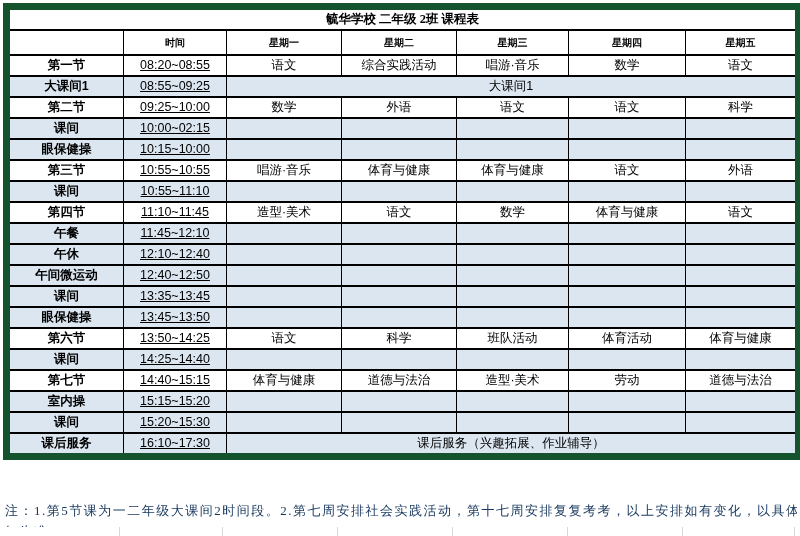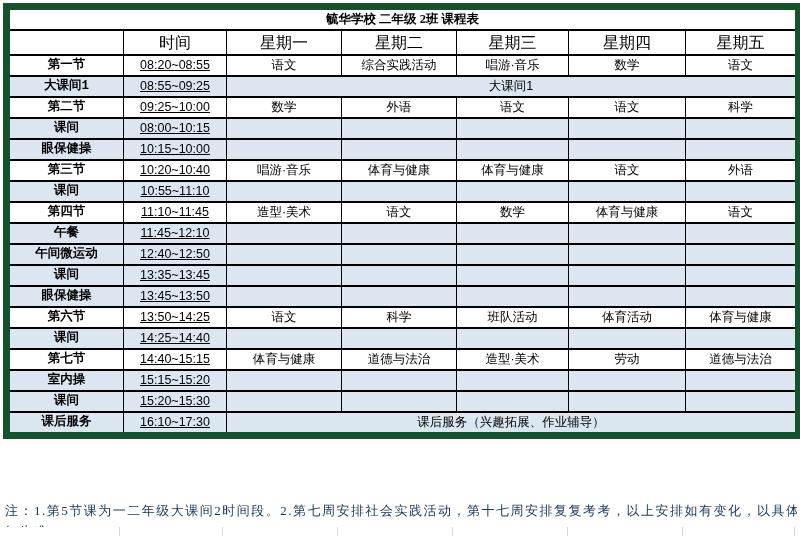--- a/index.html
+++ b/index.html
@@ -21,23 +21,23 @@
     overflow:hidden;white-space:nowrap;
     background:#ffffff;
     font-size:12.5px;line-height:1;
     height:19px;
   }
   td.title-cell{
     background:#bfbfbf;
     font-family:"Liberation Serif","DejaVu Serif",serif;
     font-weight:bold;font-size:17px;height:22px;
   }
-  tr.header-row td{font-weight:normal;font-size:16px;height:23px;}
+  tr.header-row td{font-weight:bold;font-size:10px;height:23px;}
   td.corner-cell{background:#ffffff;}
-  td.label-cell{font-weight:bold;font-size:12.5px;font-family:Liberation Mono, monospace;}
+  td.label-cell{font-weight:bold;font-size:12.5px;}
   td.time-cell{font-size:13px;border-right:3px solid #000;text-decoration:underline;}
   tr.break-row td{background:#dce6f1;}
   tr.class-row td{background:#ffffff;}
   td.merged-cell{font-size:12.5px;}
   .note{
     position:absolute;left:5px;top:500px;width:792px;height:27px;
     overflow:hidden;
     font-family:"Liberation Serif","DejaVu Serif",serif;
     color:#17375e;
   }
@@ -98,39 +98,39 @@
         <td class="label-cell">第二节</td>
         <td class="time-cell">09:25~10:00</td>
         <td class="subject-cell">数学</td>
         <td class="subject-cell">外语</td>
         <td class="subject-cell">语文</td>
         <td class="subject-cell">语文</td>
         <td class="subject-cell">科学</td>
       </tr>
       <tr class="break-row">
         <td class="label-cell">课间</td>
-        <td class="time-cell">08:00~10:15</td>
+        <td class="time-cell">10:00~02:15</td>
         <td class="subject-cell"></td>
         <td class="subject-cell"></td>
         <td class="subject-cell"></td>
         <td class="subject-cell"></td>
         <td class="subject-cell"></td>
       </tr>
       <tr class="break-row">
         <td class="label-cell">眼保健操</td>
         <td class="time-cell">10:15~10:00</td>
         <td class="subject-cell"></td>
         <td class="subject-cell"></td>
         <td class="subject-cell"></td>
         <td class="subject-cell"></td>
         <td class="subject-cell"></td>
       </tr>
       <tr class="class-row">
         <td class="label-cell">第三节</td>
-        <td class="time-cell">10:20~10:40</td>
+        <td class="time-cell">10:55~10:55</td>
         <td class="subject-cell">唱游·音乐</td>
         <td class="subject-cell">体育与健康</td>
         <td class="subject-cell">体育与健康</td>
         <td class="subject-cell">语文</td>
         <td class="subject-cell">外语</td>
       </tr>
       <tr class="break-row">
         <td class="label-cell">课间</td>
         <td class="time-cell">10:55~11:10</td>
         <td class="subject-cell"></td>
@@ -144,20 +144,29 @@
         <td class="time-cell">11:10~11:45</td>
         <td class="subject-cell">造型·美术</td>
         <td class="subject-cell">语文</td>
         <td class="subject-cell">数学</td>
         <td class="subject-cell">体育与健康</td>
         <td class="subject-cell">语文</td>
       </tr>
       <tr class="break-row">
         <td class="label-cell">午餐</td>
         <td class="time-cell">11:45~12:10</td>
+        <td class="subject-cell"></td>
+        <td class="subject-cell"></td>
+        <td class="subject-cell"></td>
+        <td class="subject-cell"></td>
+        <td class="subject-cell"></td>
+      </tr>
+      <tr class="break-row">
+        <td class="label-cell">午休</td>
+        <td class="time-cell">12:10~12:40</td>
         <td class="subject-cell"></td>
         <td class="subject-cell"></td>
         <td class="subject-cell"></td>
         <td class="subject-cell"></td>
         <td class="subject-cell"></td>
       </tr>
       <tr class="break-row">
         <td class="label-cell">午间微运动</td>
         <td class="time-cell">12:40~12:50</td>
         <td class="subject-cell"></td>

